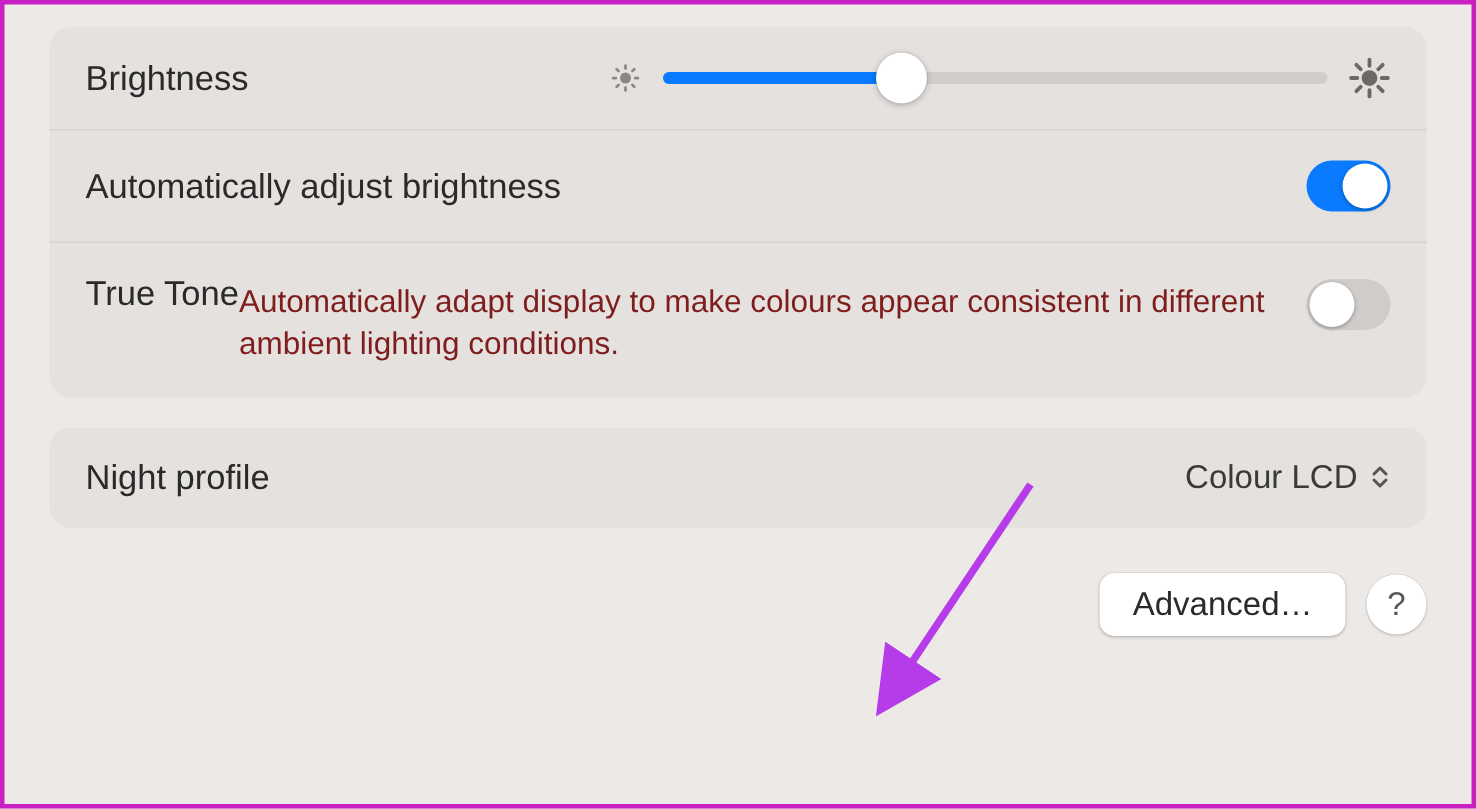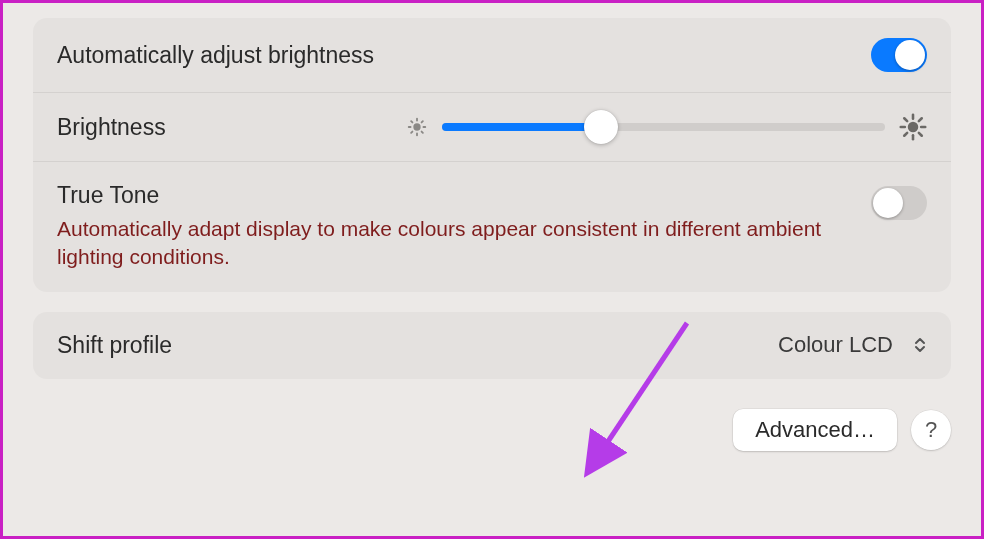--- a/index.html
+++ b/index.html
@@ -39,21 +39,21 @@
       flex: 1;
     }
     .row-desc {
       font-size: 21px;
       color: #7f1d1d;
       margin-top: 6px;
       line-height: 1.35;
     }
     .row-col {
       display: flex;
-      flex-direction: column;
+      flex-direction: row;
       flex: 1;
       padding-right: 20px;
     }
 
     
     .slider-group {
       display: flex;
       align-items: center;
       gap: 14px;
       flex: 1;
@@ -114,21 +114,21 @@
       right: 2px;
     }
     .toggle.off .toggle-knob {
       left: 2px;
     }
 
     
     .popup {
       display: flex;
       align-items: center;
-      gap: 20px;
+      gap: 8px;
       font-size: 22px;
       color: #3a3a3a;
       cursor: default;
     }
     .chevrons {
       display: flex;
       flex-direction: column;
       align-items: center;
       line-height: 0.6;
       font-size: 13px;
@@ -180,28 +180,20 @@
 
     
     .sun-icon {
       flex-shrink: 0;
     }
   </style>
 </head>
 <body>
 
 <div class="panel">
-
-  <div class="row">
-    <div class="row-label">Automatically adjust brightness</div>
-    <div class="row-spacer"></div>
-    <div class="toggle on">
-      <div class="toggle-knob"></div>
-    </div>
-  </div>
 
   <div class="row">
     <div class="row-label">Brightness</div>
     <div class="slider-group">
       <svg class="sun-icon" width="22" height="22" viewBox="0 0 24 24">
         <circle cx="12" cy="12" r="4" fill="#8a8885"></circle>
         <g stroke="#8a8885" stroke-width="2" stroke-linecap="round">
           <line x1="12" y1="3" x2="12" y2="5"></line>
           <line x1="12" y1="19" x2="12" y2="21"></line>
           <line x1="3" y1="12" x2="5" y2="12"></line>
@@ -225,35 +217,43 @@
           <line x1="19" y1="12" x2="22.5" y2="12"></line>
           <line x1="4.5" y1="4.5" x2="7" y2="7"></line>
           <line x1="17" y1="17" x2="19.5" y2="19.5"></line>
           <line x1="4.5" y1="19.5" x2="7" y2="17"></line>
           <line x1="17" y1="7" x2="19.5" y2="4.5"></line>
         </g>
       </svg>
     </div>
   </div>
 
+  <div class="row">
+    <div class="row-label">Automatically adjust brightness</div>
+    <div class="row-spacer"></div>
+    <div class="toggle on">
+      <div class="toggle-knob"></div>
+    </div>
+  </div>
+
   <div class="row" style="align-items:flex-start;">
     <div class="row-col">
       <div class="row-label">True Tone</div>
       <div class="row-desc">Automatically adapt display to make colours appear consistent in different ambient lighting conditions.</div>
     </div>
     <div class="toggle off" style="margin-top:4px;">
       <div class="toggle-knob"></div>
     </div>
   </div>
 
 </div>
 
 <div class="panel">
   <div class="row">
-    <div class="row-label">Shift profile</div>
+    <div class="row-label">Night profile</div>
     <div class="row-spacer"></div>
     <div class="popup">
       <span>Colour LCD</span>
       <span class="chevrons">
         <svg width="14" height="18" viewBox="0 0 14 18">
           <path d="M3 7 L7 3 L11 7" stroke="#555" stroke-width="2" fill="none" stroke-linecap="round" stroke-linejoin="round"></path>
           <path d="M3 11 L7 15 L11 11" stroke="#555" stroke-width="2" fill="none" stroke-linecap="round" stroke-linejoin="round"></path>
         </svg>
       </span>
     </div>

